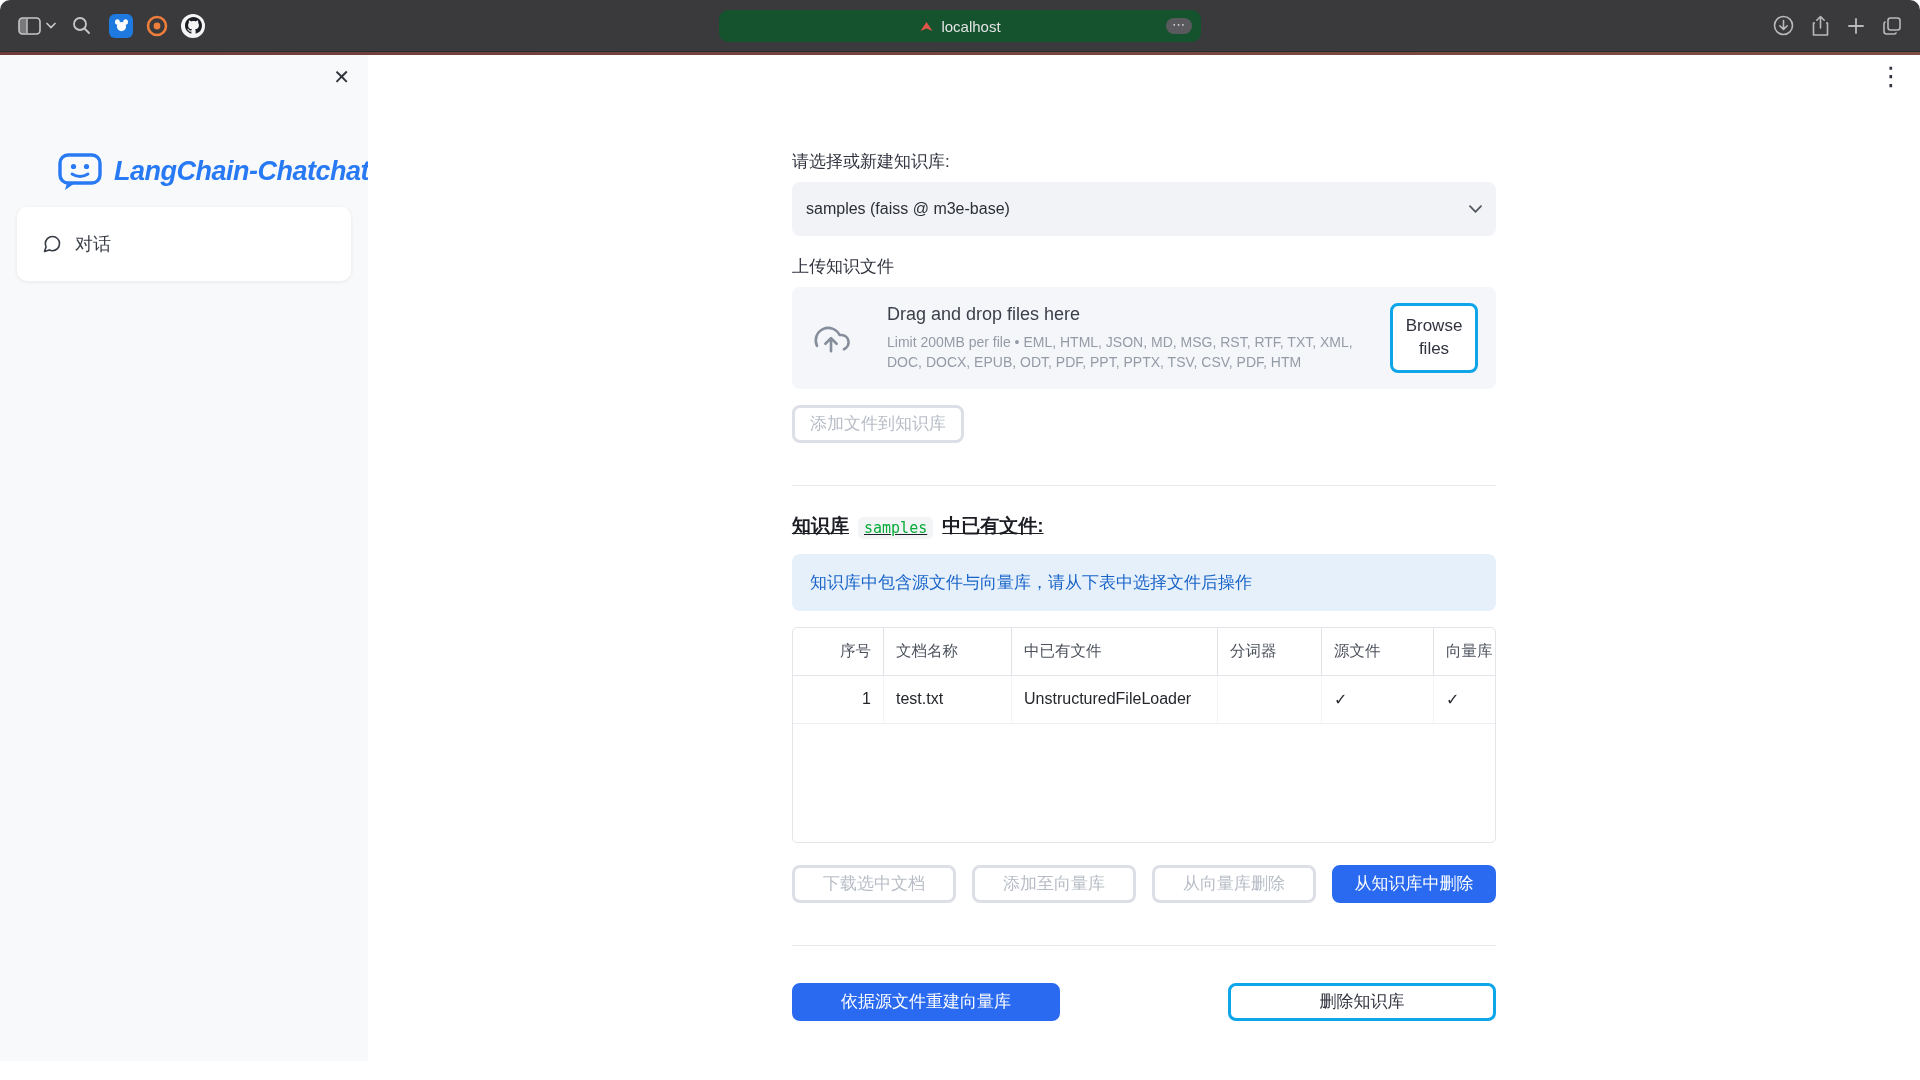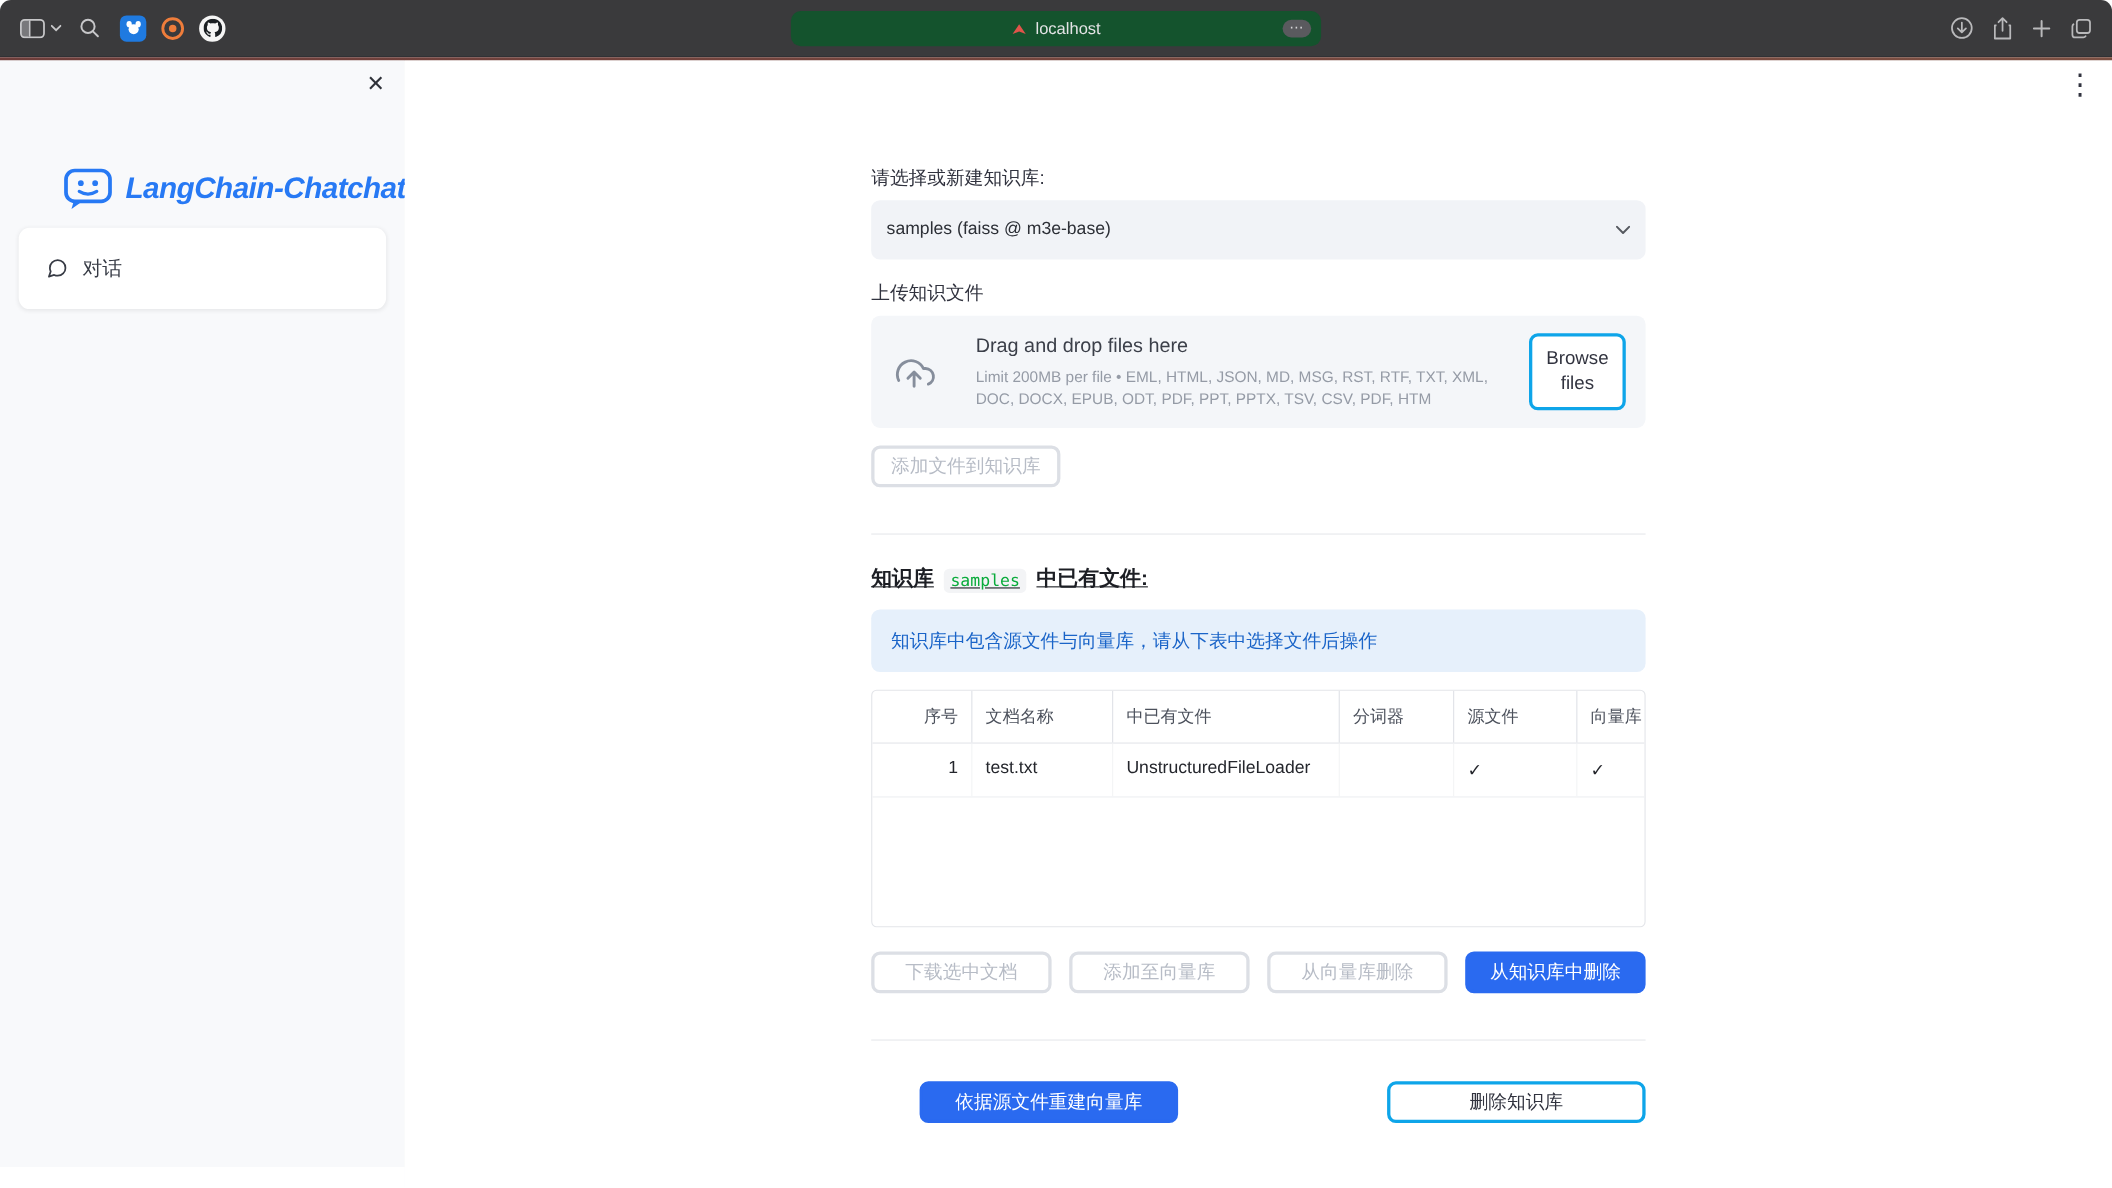--- a/index.html
+++ b/index.html
@@ -146,21 +146,21 @@
   .t-head .t-cell { color: #4c515c; font-size: 15.5px; border-left: 1px solid #dfe2e7; }
   .t-body-row { border-bottom: 1px solid #edeff2; }
   .t-body-row .t-cell { padding: 14px 12px; color: #24262c; font-size: 16px; border-left: 1px solid #f3f4f6; }
   .t-row .t-cell:first-child { border-left: none; }
   .cell-num { text-align: right; }
 
   .btn-row { display: flex; gap: 16px; margin-top: 22px; justify-content: space-between; }
   .btn-row .btn { flex: 1; height: 38px; }
 
   .bottom-row { display: flex; justify-content: space-between; margin-top: 37px; }
-  .bottom-row .btn { width: 235px; height: 38px; flex: none; margin-left: 44px; }
+  .bottom-row .btn { width: 268px; height: 38px; flex: none; }
 
   svg { display: block; }
 </style>
 </head>
 <body>
 
 <div class="toolbar">
   <div class="tb-left">
     <div class="tb-btn sidebar-toggle-wrap">
       <span>

